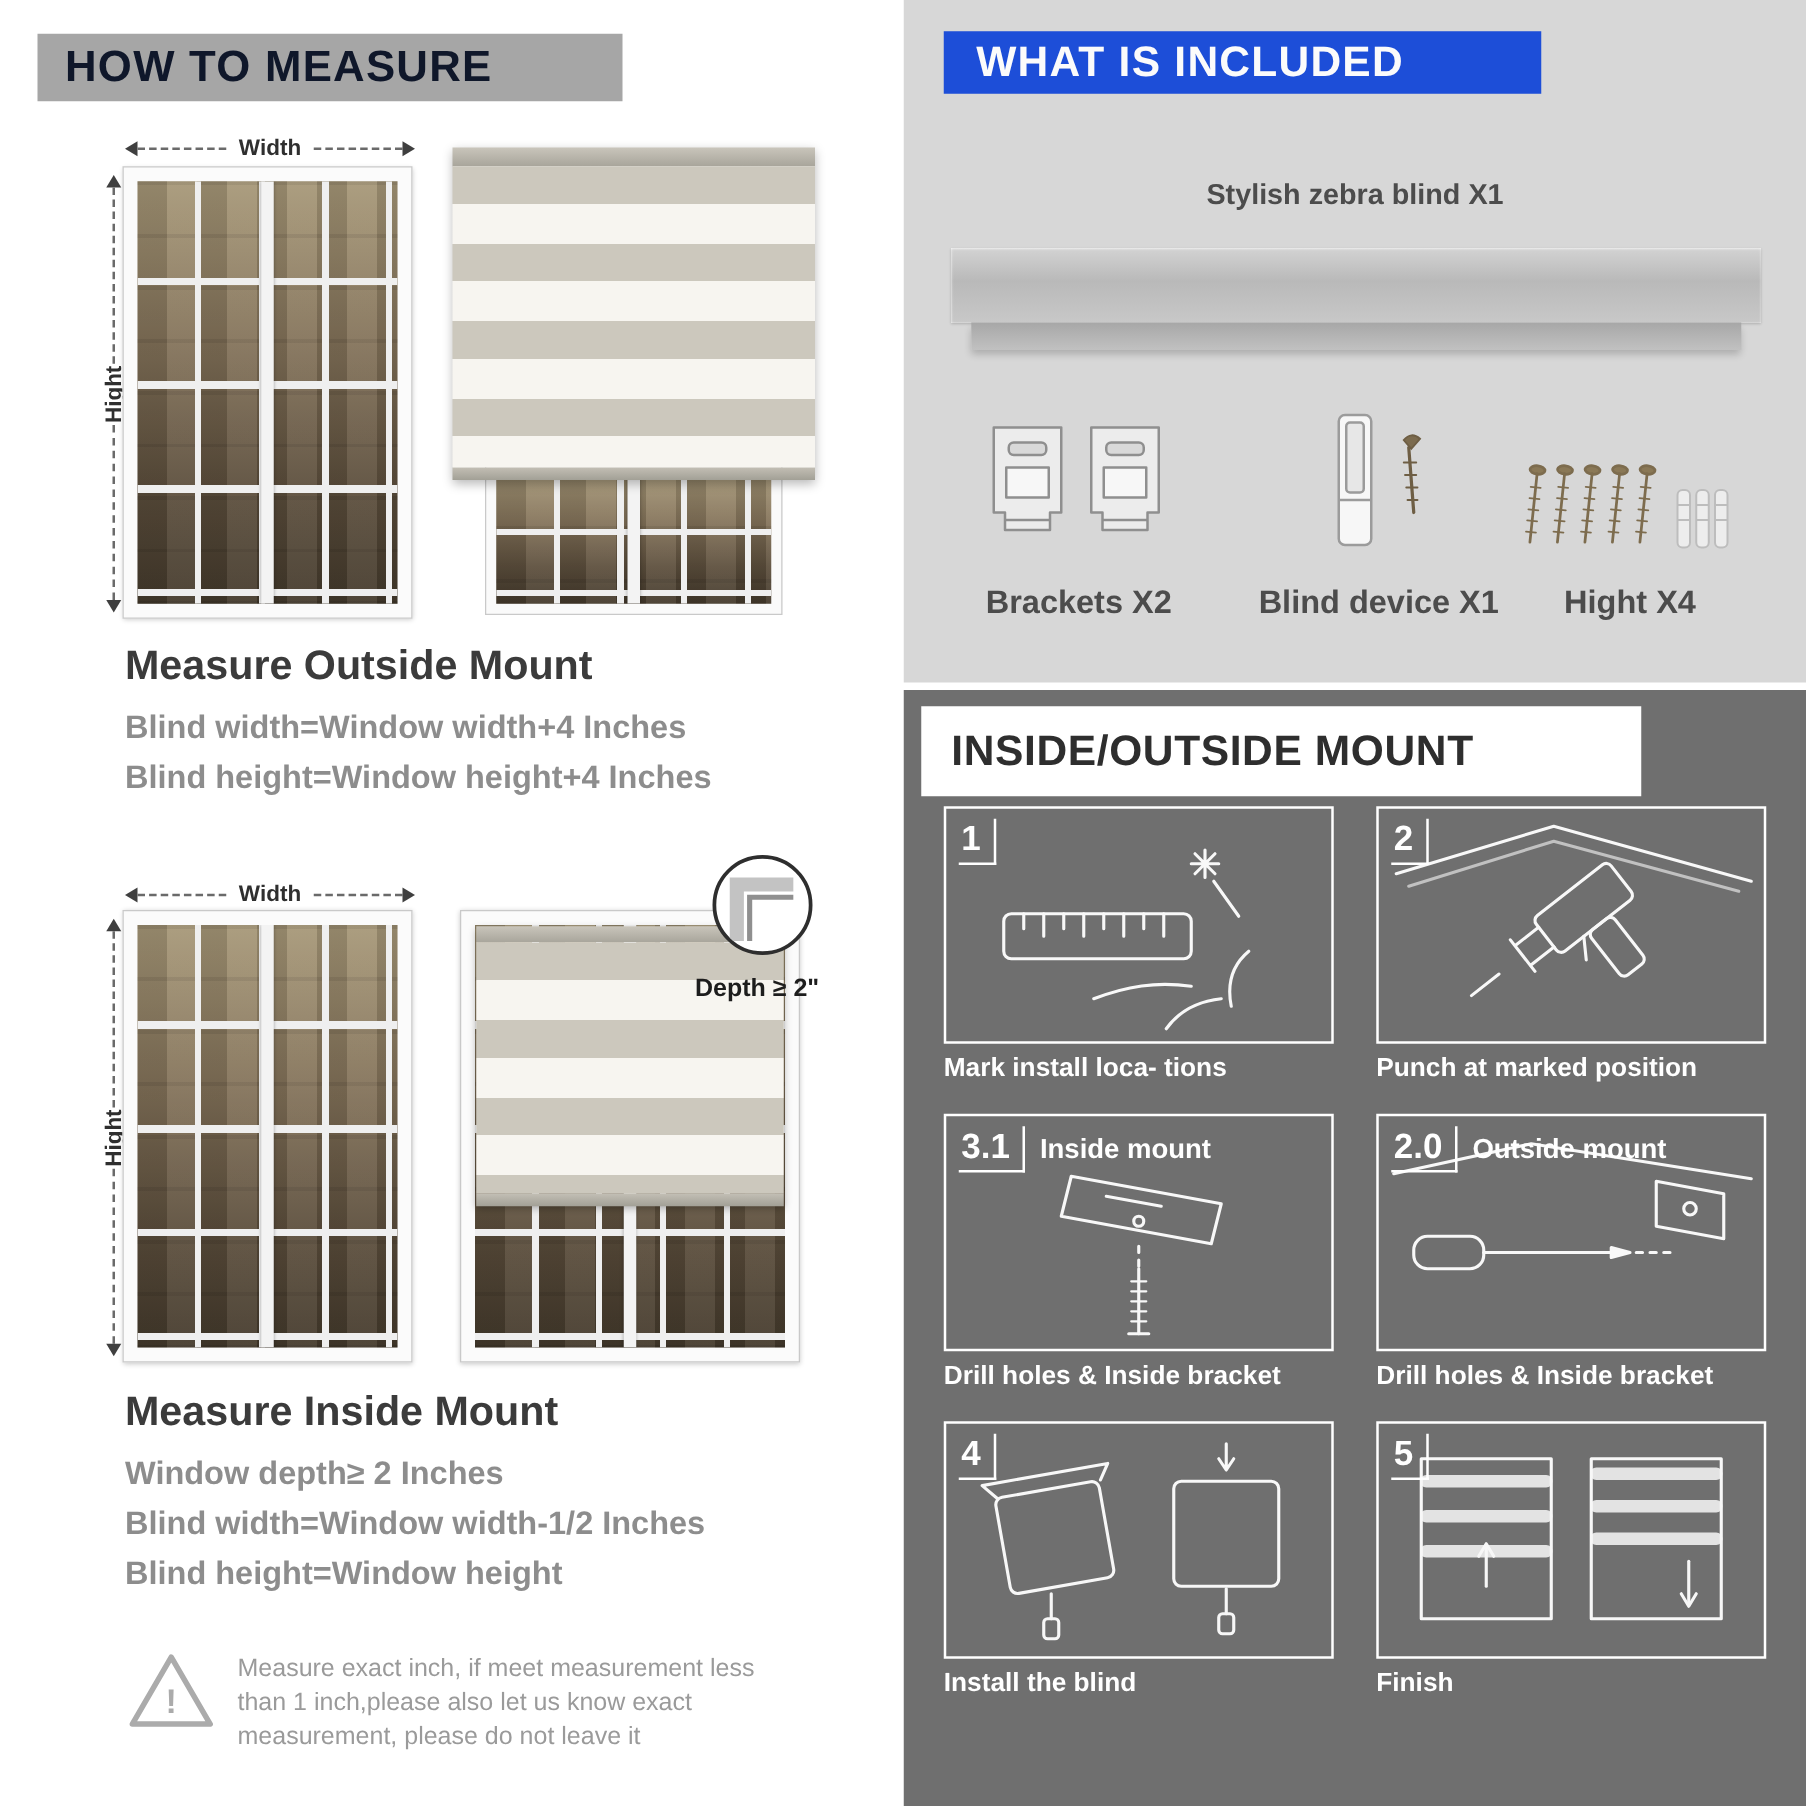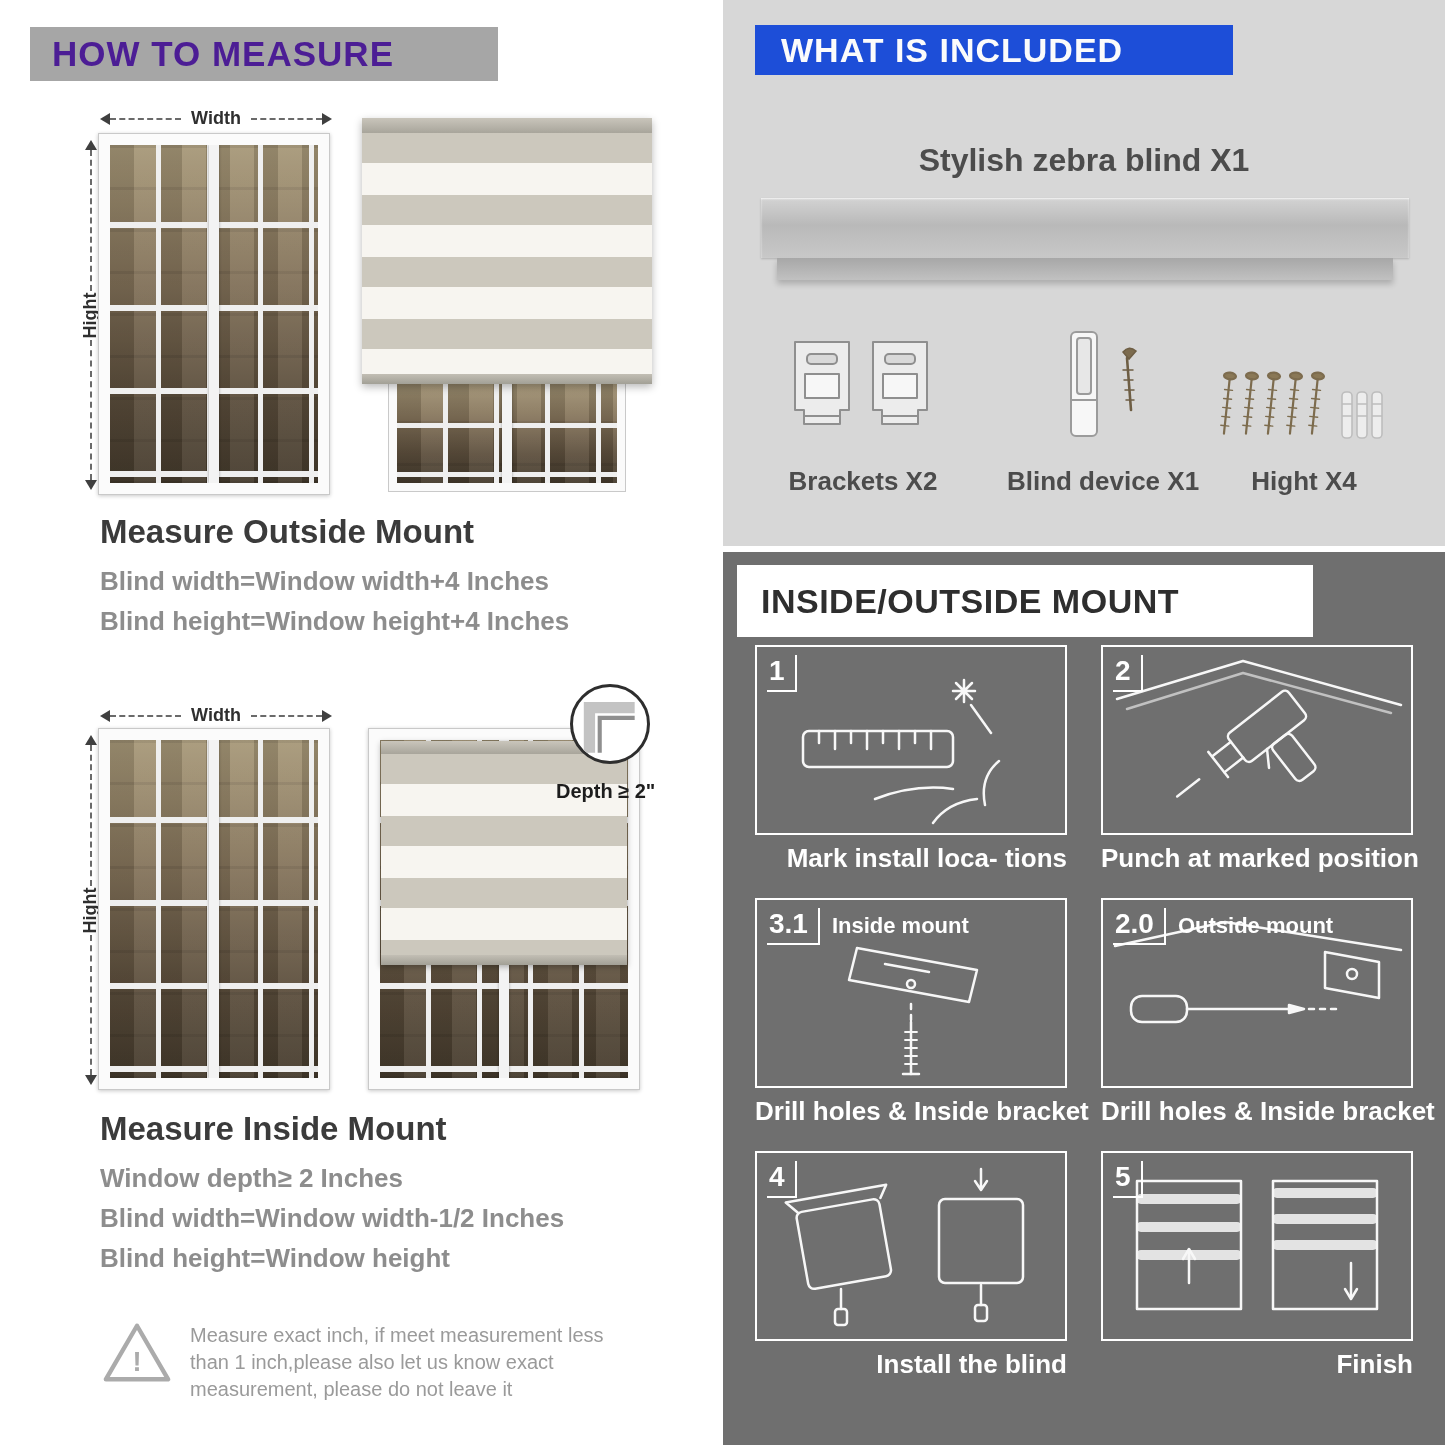--- a/index.html
+++ b/index.html
@@ -1,21 +1,21 @@
 <!DOCTYPE html>
 <html><head>
 <meta charset="utf-8">
 <style>
   html,body{margin:0;padding:0;background:#fff;font-family:"Liberation Sans",sans-serif;}
   .canvas{position:relative;width:1445px;height:1445px;background:#fff;overflow:hidden;}
 
   
   .left{position:absolute;left:0;top:0;width:710px;height:1445px;background:#fff;}
   .band-how{position:absolute;left:30px;top:27px;width:468px;height:54px;background:#a6a6a6;
-    color:#4c1d95;font-size:35px;font-weight:bold;letter-spacing:1px;display:flex;align-items:center;
+    color:#0f172a;font-size:35px;font-weight:bold;letter-spacing:1px;display:flex;align-items:center;
     padding-left:22px;box-sizing:border-box;white-space:nowrap;}
 
   
   .win{position:absolute;background:#fbfbfb;border:1px solid #c9c9c9;box-shadow:0 1px 4px rgba(0,0,0,.22);
     padding:11px;box-sizing:border-box;}
   .glass{position:relative;width:100%;height:100%;overflow:hidden;
     background:
       repeating-linear-gradient(90deg, rgba(0,0,0,.12) 0 24px, rgba(255,255,255,.06) 24px 48px),
       repeating-linear-gradient(180deg, rgba(0,0,0,.08) 0 3px, rgba(0,0,0,0) 3px 42px),
       linear-gradient(180deg,#a79878 0%,#84735a 38%,#5d4f3d 72%,#443a2c 100%);}
@@ -74,21 +74,21 @@
   .note-text{position:absolute;left:178px;top:1322px;width:450px;color:#9a9a9a;font-size:20px;
     line-height:1.35;margin-left:12px;}
   .warn{position:absolute;left:100px;top:1318px;width:74px;height:70px;}
 
   
   .included{position:absolute;left:723px;top:0;width:722px;height:546px;background:#d7d7d7;}
   .band-included{position:absolute;left:32px;top:25px;width:478px;height:50px;background:#1d4ed8;
     color:#fbfbfb;font-size:34px;font-weight:bold;letter-spacing:1px;display:flex;align-items:center;
     padding-left:26px;box-sizing:border-box;white-space:nowrap;}
   .blind-name{position:absolute;left:0;right:0;top:142px;text-align:center;color:#4c4c4c;
-    font-size:32px;font-weight:bold;}
+    font-size:23px;font-weight:bold;}
   .headrail{position:absolute;left:38px;right:36px;top:198px;height:60px;
     background:linear-gradient(180deg,#d3d3d3 0%,#b9b9b9 45%,#c8c8c8 100%);
     box-shadow:inset 0 1px 2px rgba(255,255,255,.8),0 1px 2px rgba(0,0,0,.18);}
   .headrail-lip{position:absolute;left:54px;right:52px;top:258px;height:22px;
     background:linear-gradient(180deg,#a7a7a7,#c1c1c1);box-shadow:0 4px 6px rgba(0,0,0,.2);}
   .item-svg{position:absolute;}
   .item-label{position:absolute;top:466px;color:#4c4c4c;font-size:26px;font-weight:bold;
     text-align:center;white-space:nowrap;}
 
   
@@ -96,21 +96,21 @@
   .band-mount{position:absolute;left:14px;top:13px;width:576px;height:72px;background:#fff;
     color:#2e2e2e;font-size:34px;font-weight:bold;display:flex;align-items:center;padding-left:24px;
     box-sizing:border-box;letter-spacing:.5px;white-space:nowrap;}
   .grid{position:absolute;left:32px;top:93px;width:658px;display:grid;
     grid-template-columns:312px 312px;column-gap:34px;row-gap:24px;}
   .panel{position:relative;height:190px;border:2px solid #fff;box-sizing:border-box;overflow:hidden;}
   .step-head{position:absolute;left:10px;top:8px;display:flex;align-items:baseline;gap:12px;z-index:2;}
   .step-num{color:#fff;font-size:28px;font-weight:bold;padding:0 10px 3px 2px;
     border-right:2px solid #fff;border-bottom:2px solid #fff;}
   .step-title{color:#fff;font-size:22px;font-weight:bold;}
-  .caption{margin-top:8px;color:#fff;font-size:26px;font-weight:bold;white-space:nowrap;text-align:right;}
+  .caption{margin-top:8px;color:#fff;font-size:21px;font-weight:bold;white-space:nowrap;}
   .art{position:absolute;inset:0;width:100%;height:100%;}
 </style>
 </head>
 <body>
 
 <div class="canvas">
 
   <section class="left">
 
     <div class="band-how">

